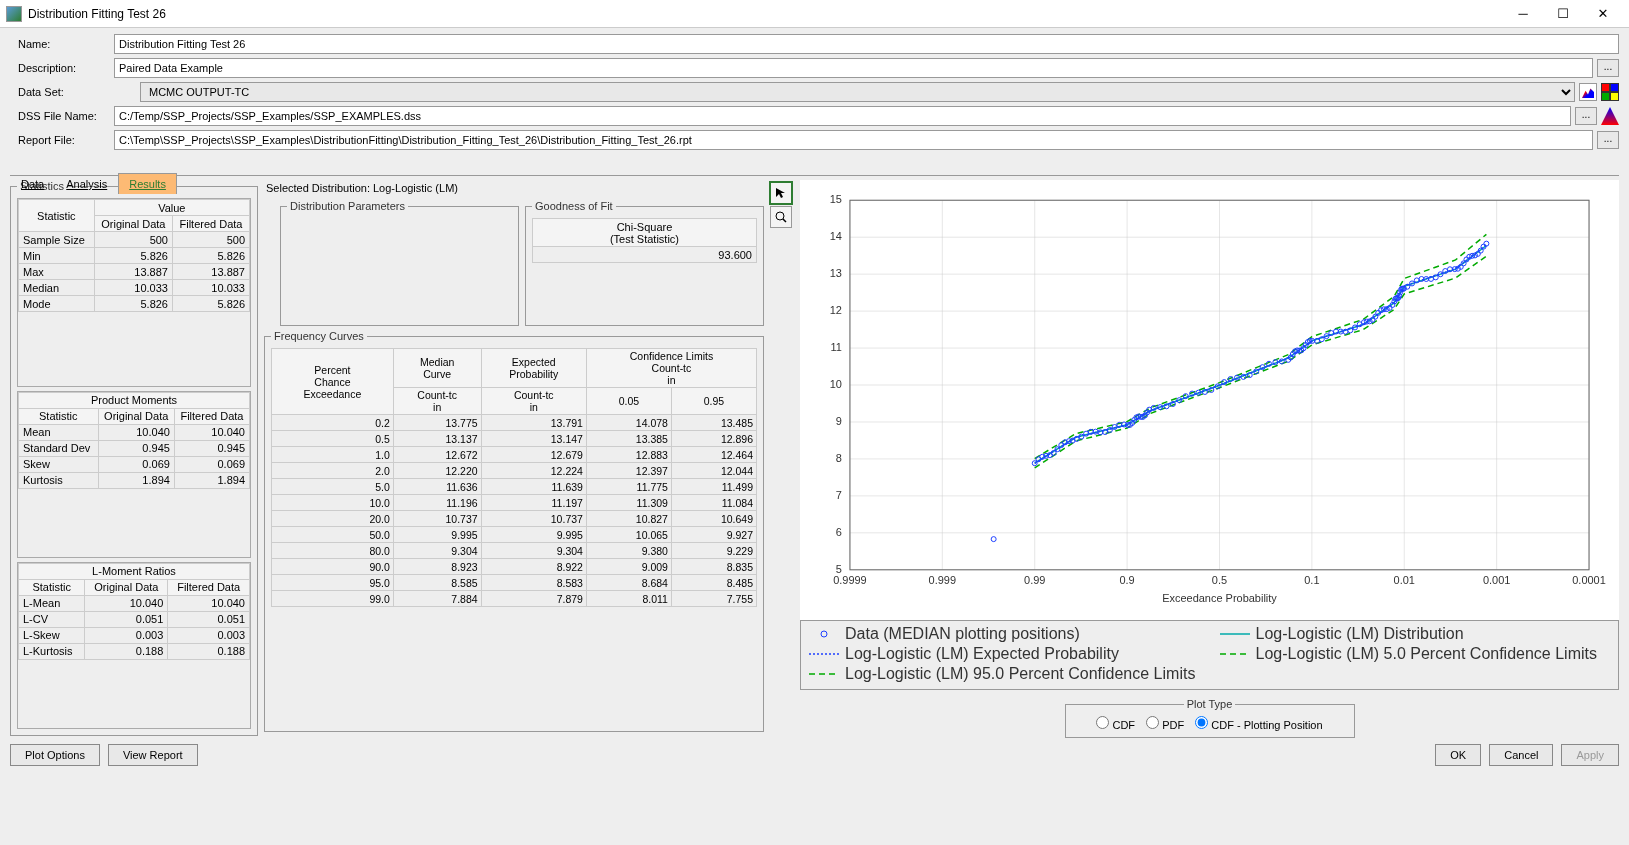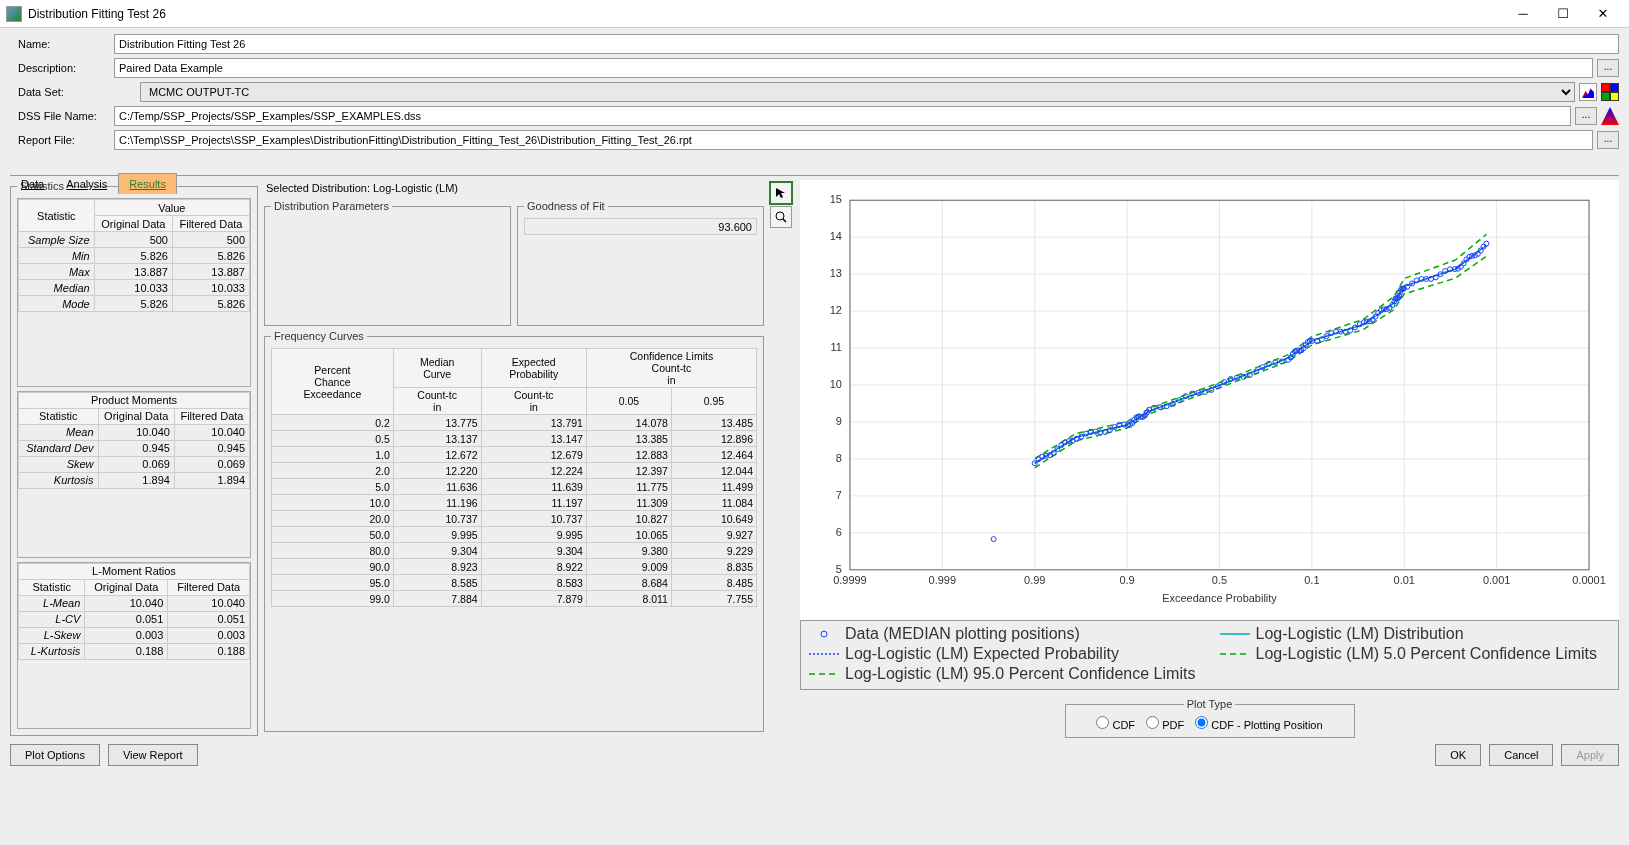--- a/index.html
+++ b/index.html
@@ -24,23 +24,23 @@
 .tab.active { background: #fdba74; border-color: #999; color: #2e7d32; }
 .main-area { display: flex; gap: 6px; margin-top: 4px; }
 fieldset { border: 1px solid #999; padding: 6px; font-size: 11px; }
 legend { padding: 0 3px; color: #333; }
 .stats-col { width: 248px; display: flex; flex-direction: column; gap: 4px; }
 .stat-table-shell { border: 1px solid #aaa; height: 168px; overflow: hidden; }
 .stat-table { width: 100%; border-collapse: collapse; font-size: 11px; }
 .stat-table th, .stat-table td { border: 1px solid #ccc; padding: 1.5px 4px; height: 16px; }
 .stat-table th { background: #f4f4f4; font-weight: normal; text-align: center; }
 .stat-table td.num { text-align: right; }
-.stat-table td.lbl { text-align: right; font-style: italic; }
+.stat-table td.lbl { text-align: left; }
 .mid-col { width: 500px; display: flex; flex-direction: column; gap: 4px; }
-.dist-params-row { display: flex; gap: 6px; }
+.dist-params-row { display: flex; gap: 6px; margin-left: 16px; }
 .dist-params-row fieldset { flex: 1; height: 126px; }
 .freq-table th, .freq-table td { font-size: 10.5px; padding: 1px 3px; }
 .toolcol { width: 24px; display: flex; flex-direction: column; gap: 2px; padding-top: 2px;}
 .toolbtn { width: 22px; height: 22px; border: 1px solid #999; background: #f4f4f4; display: flex; align-items: center; justify-content: center; font-size: 12px; }
 .toolbtn.active { border-color: #2e7d32; box-shadow: 0 0 0 1px #2e7d32; }
 .chart-col { flex: 1; display: flex; flex-direction: column; }
 .chart-area { height: 440px; position: relative; background: #fff; }
 .chart-svg { width: 100%; height: 100%; }
 .legend-area { border: 1px solid #999; padding: 4px 8px; font-size: 16px; color: #333; }
 .legend-row { display: flex; gap: 20px; align-items: center; margin-bottom: 2px;}
@@ -223,20 +223,23 @@
     <div class="mid-col">
       <div style="padding:2px">Selected Distribution: Log-Logistic (LM)</div>
       <div class="dist-params-row">
         <fieldset>
           <legend>Distribution Parameters</legend>
         </fieldset>
         <fieldset>
           <legend>Goodness of Fit</legend>
           <table class="stat-table" style="width:100%">
             <tbody>
+                <tr>
+                  <th style="text-align:center"><span>Chi-Square</span><br><span>(Test Statistic)</span></th>
+                </tr>
             <tr>
                   <td class="num">93.600</td>
                 </tr>
           </tbody>
             </table>
         </fieldset>
       </div>
       <fieldset style="height:402px">
         <legend>Frequency Curves</legend>
         <table class="stat-table freq-table" style="width:100%">

